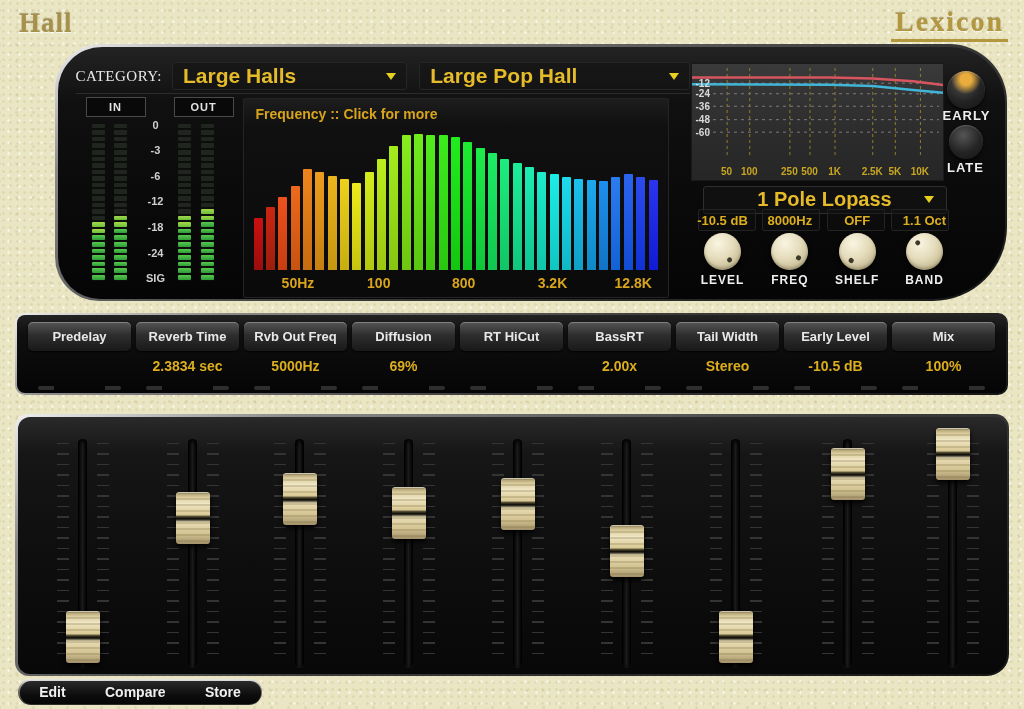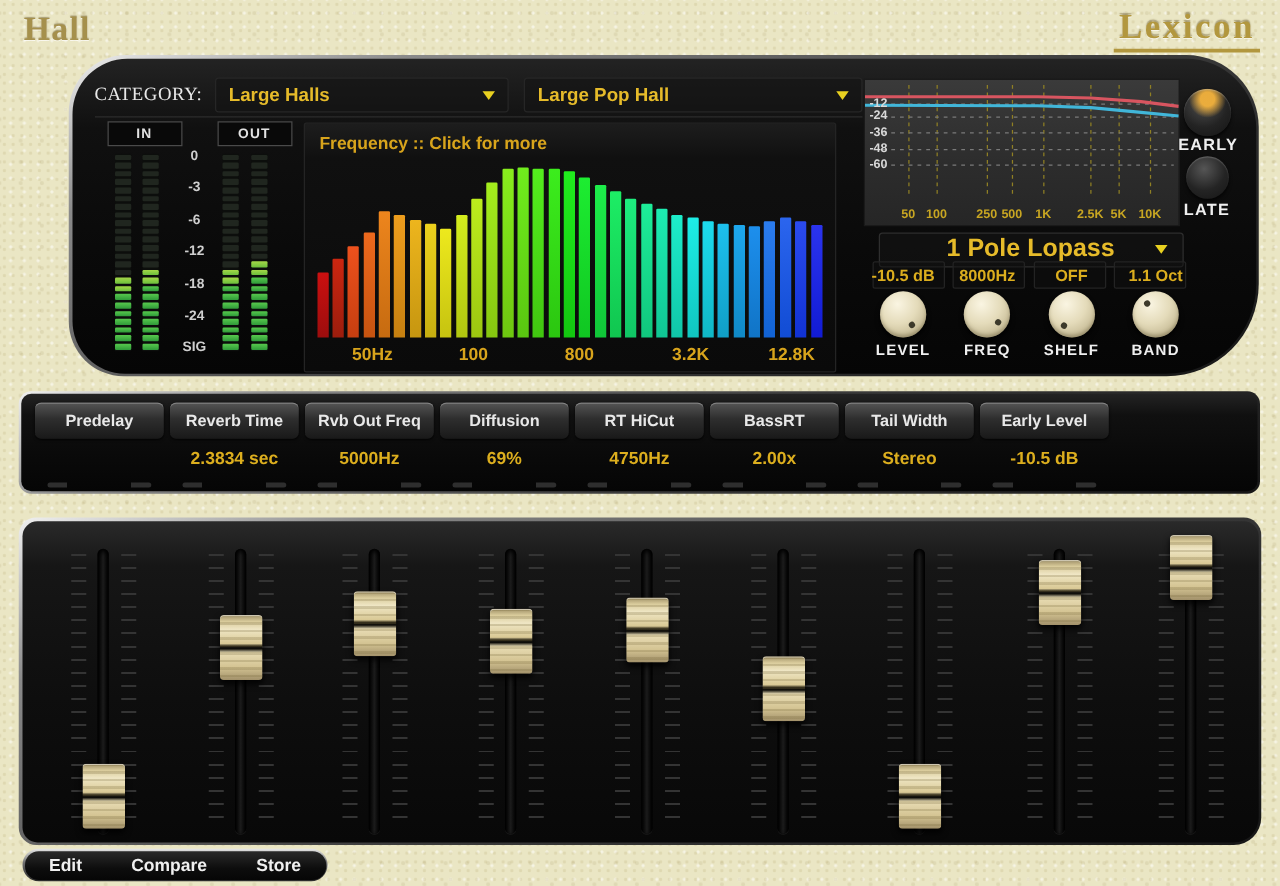--- a/index.html
+++ b/index.html
@@ -37,21 +37,21 @@
   
   .top-panel-outer{left:55px;top:44px;width:952px;height:257px;padding:2.5px;box-sizing:border-box;
     border-radius:46px 58px 74px 44px;}
   .top-panel{border-radius:44px 56px 72px 42px;}
 
   .category-row{left:18px;top:13px;width:614px;height:33px;display:flex;align-items:center;
     border-bottom:1px solid #2c2c2c;}
   .category-label{font-family:"Liberation Serif",serif;color:#e8e8e8;font-size:15px;letter-spacing:.5px;}
   .dd{display:flex;align-items:center;justify-content:space-between;height:26px;
     background:rgba(20,20,20,.6);border:1px solid #262626;border-radius:3px;
-    color:#e6bb2a;font-size:15px;font-weight:bold;padding:0 10px;cursor:default;}
+    color:#e6bb2a;font-size:21px;font-weight:bold;padding:0 10px;cursor:default;}
   .dd-1{width:220px;margin-left:10px;}
   .dd-2{width:256px;margin-left:12px;}
   .tri{width:0;height:0;border-left:5px solid transparent;border-right:5px solid transparent;
     border-top:7px solid #e8d020;}
 
   
   .meters{left:28px;top:50px;width:172px;height:196px;text-align:right;}
   .meter-header{position:absolute;top:0;height:18px;width:58px;border:1px solid #4a4a4a;
     background:#090909;color:#e3e3e3;font-size:11px;font-weight:bold;letter-spacing:1px;
     display:flex;align-items:center;justify-content:center;}
@@ -441,33 +441,36 @@
       <div class="param-cell">
         <div class="param-tab">Rvb Out Freq</div>
         <div class="param-value">5000Hz</div>
       </div>
       <div class="param-cell">
         <div class="param-tab">Diffusion</div>
         <div class="param-value">69%</div>
       </div>
       <div class="param-cell">
         <div class="param-tab">RT HiCut</div>
-        <div class="param-value">4750Hz</div>
       </div>
       <div class="param-cell">
         <div class="param-tab">BassRT</div>
         <div class="param-value">2.00x</div>
       </div>
       <div class="param-cell">
         <div class="param-tab">Tail Width</div>
         <div class="param-value">Stereo</div>
       </div>
       <div class="param-cell">
         <div class="param-tab">Early Level</div>
         <div class="param-value">-10.5 dB</div>
+      </div>
+      <div class="param-cell">
+        <div class="param-tab">Mix</div>
+        <div class="param-value">100%</div>
       </div>
     </div>
 </div>
 
 <div class="abs rim fader-panel-outer">
   <div class="panel-inner fader-panel">
       <div class="fader" style="left: 33px;">
         <div class="ticks l"></div>
         <div class="ticks r"></div>
         <div class="track"></div>

